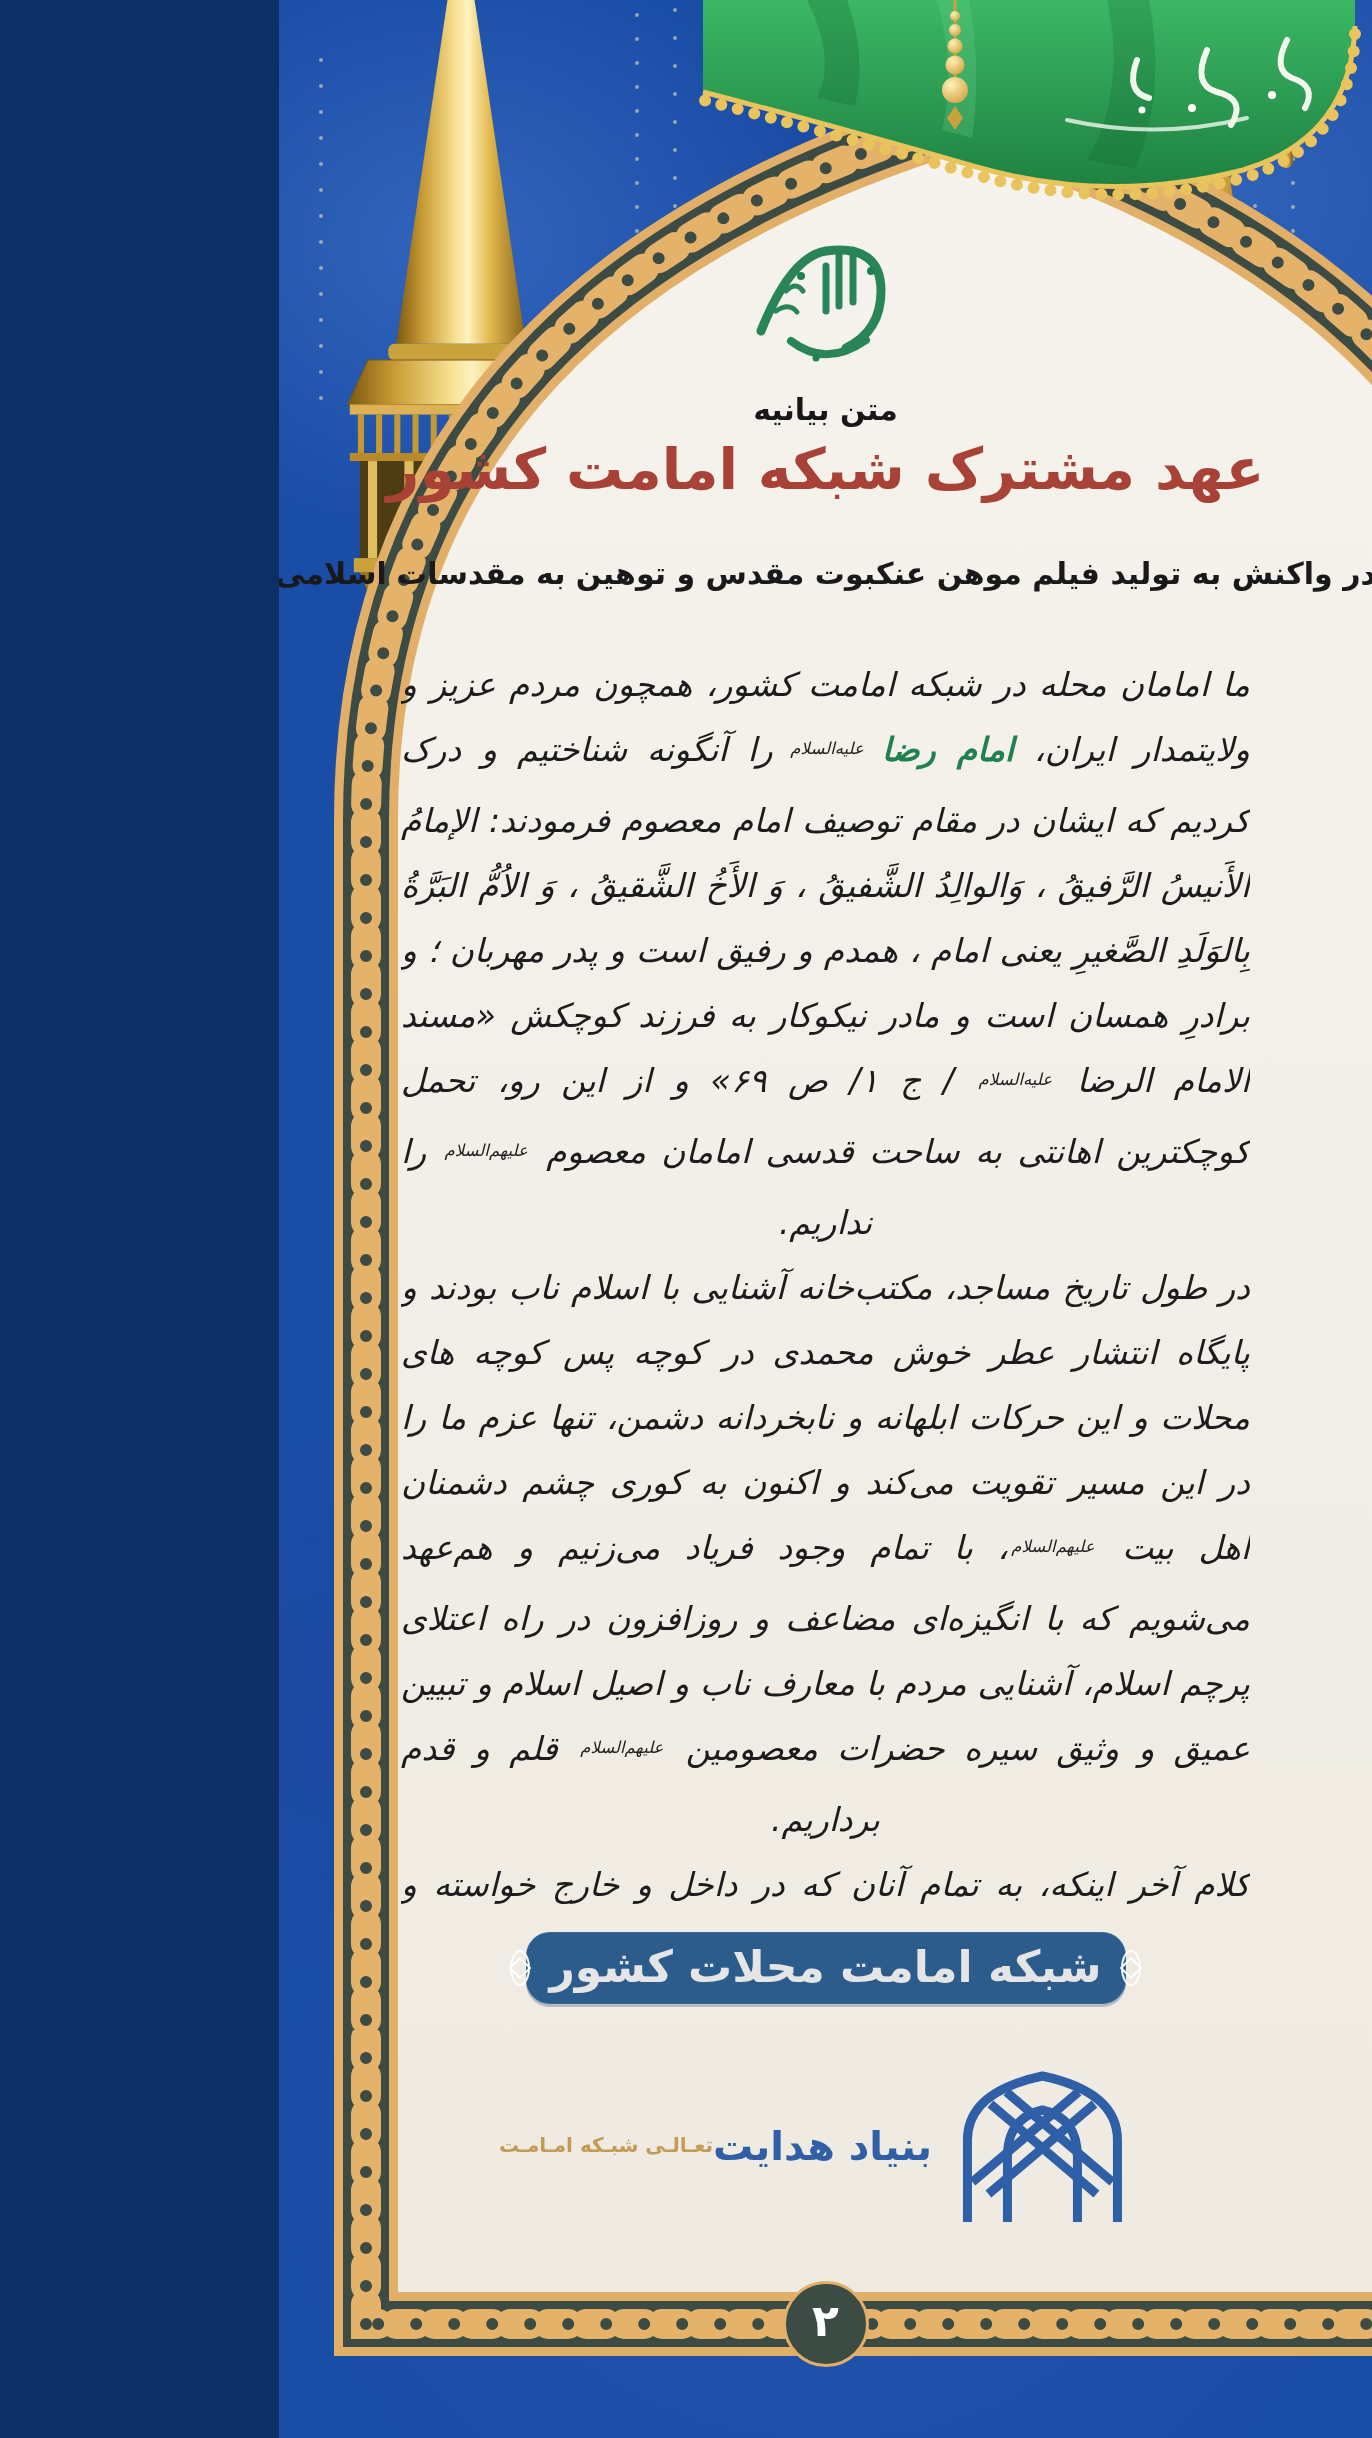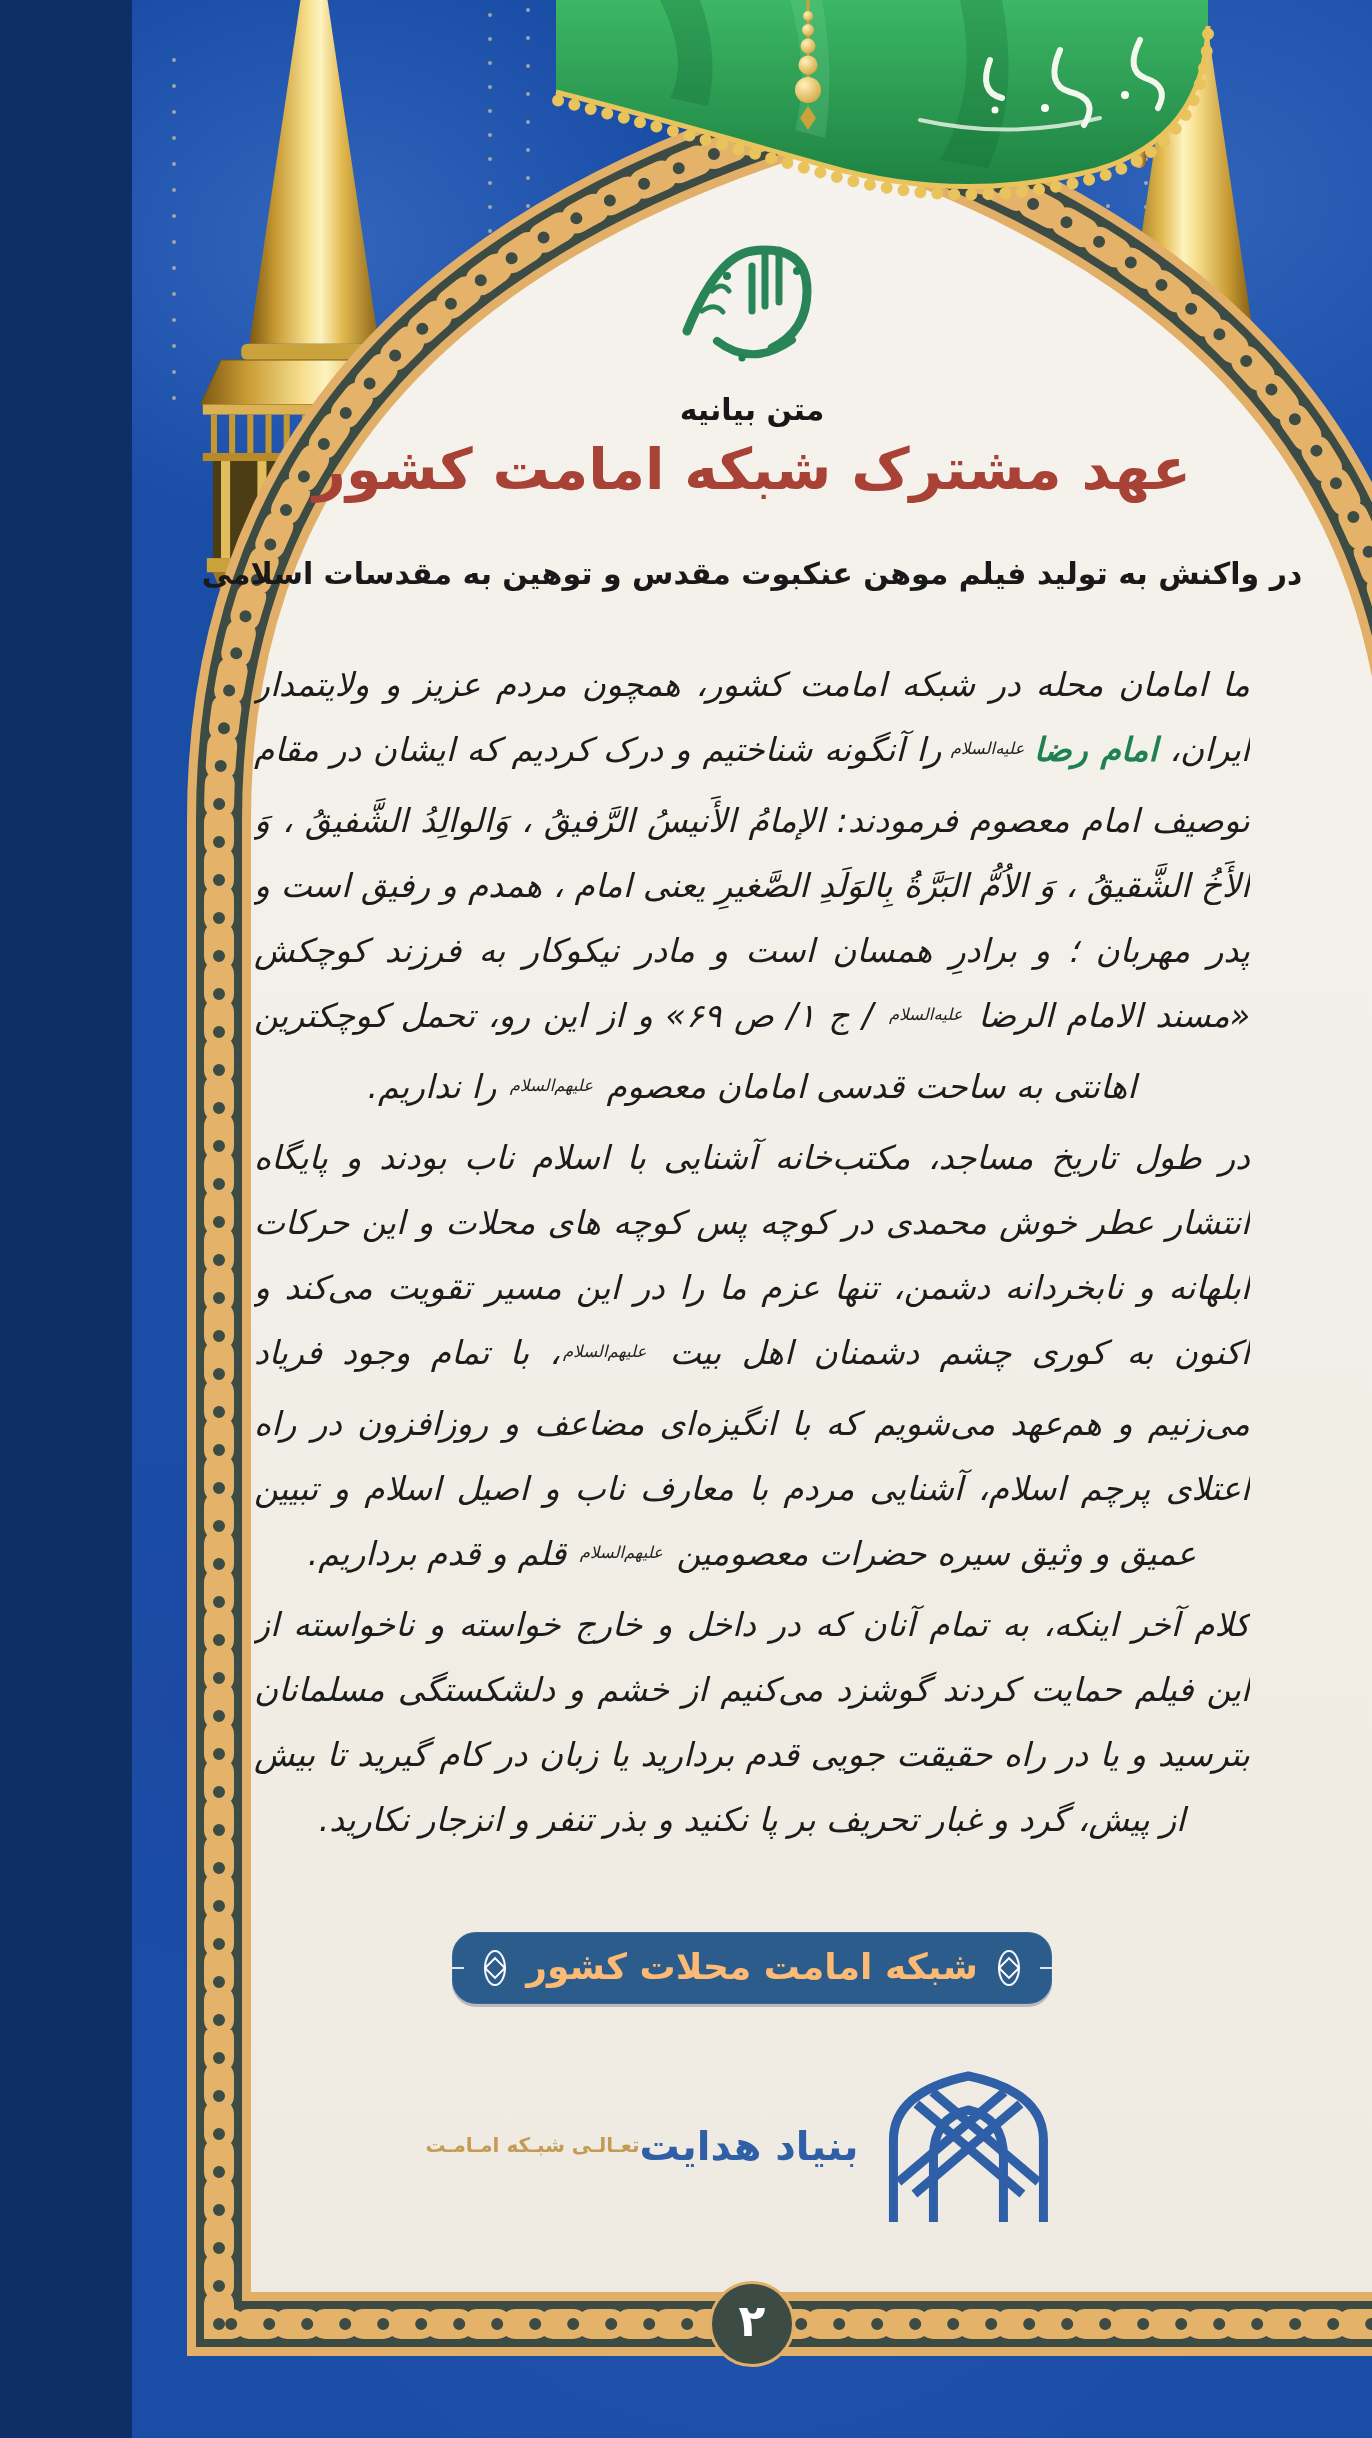--- a/index.html
+++ b/index.html
@@ -1,17 +1,17 @@
 <!DOCTYPE html>
 <html lang="fa" dir="rtl"><head>
 <meta charset="utf-8">
 <style>
   html,body{margin:0;padding:0;background:#0e2f66;}
   .page{
-    position:relative; width:1240px; height:2438px; overflow:hidden;
+    position:relative; width:1093px; height:2438px; overflow:hidden;
     font-family:"DejaVu Sans", sans-serif;
     background:
       radial-gradient(520px 420px at 16% 10%, rgba(80,130,215,.45), transparent 70%),
       radial-gradient(600px 500px at 86% 8%, rgba(80,130,215,.40), transparent 70%),
       radial-gradient(760px 620px at 50% 88%, rgba(45,90,180,.55), transparent 72%),
       radial-gradient(420px 380px at 6% 70%, rgba(30,70,160,.55), transparent 70%),
       radial-gradient(420px 380px at 94% 72%, rgba(30,70,160,.55), transparent 70%),
       #1A4DA6;
   }
   svg{display:block;}
@@ -34,21 +34,21 @@
     text-align:justify; text-align-last:center;
   }
   .body-text p{margin:0; padding:0;font-style:italic;}
   .seg-g{color:#1F8050; font-weight:bold;}
   .seg-s{font-size:.5em; position:relative; top:-.4em; margin:0 3px; color:#222;}
   .banner{
     top:1932px; display:flex; align-items:center; justify-content:center; gap:20px;
     width:600px; height:72px; background:#2C5C8C; border-radius:24px;
     box-shadow:0 3px 0 rgba(10,40,80,.25), inset 0 0 0 1px rgba(255,255,255,.07);
   }
-  .banner-label{color:#fdba74; font-size:36px; font-weight:bold; padding-bottom:4px;}
+  .banner-label{color:#e5e5e5; font-size:44px; font-weight:bold; padding-bottom:4px;}
   .orn-line{width:22px; height:2px; background:rgba(255,255,255,.85);}
   .orn-circle{width:32px; height:32px; border:2px solid rgba(255,255,255,.95); border-radius:50%;
     display:flex; align-items:center; justify-content:center;}
   .orn-circle i{display:block; width:12px; height:12px; border:2px solid #fff; transform:rotate(45deg);}
   .logo{top:2062px; display:flex; flex-direction:row; align-items:center; white-space:nowrap;}
   .logo-wordmark{margin-top:8px; font-size:40px; font-weight:bold; color:#2F5FA6; letter-spacing:1px;}
   .logo-tagline{margin-top:6px; font-size:20px; color:#C49B55; font-weight:bold; letter-spacing:1px;}
   .page-badge{
     top:2281px; width:86px; height:86px; border-radius:50%;
     background:#3C4B43; border:3px solid #E2AF68; box-sizing:border-box;

